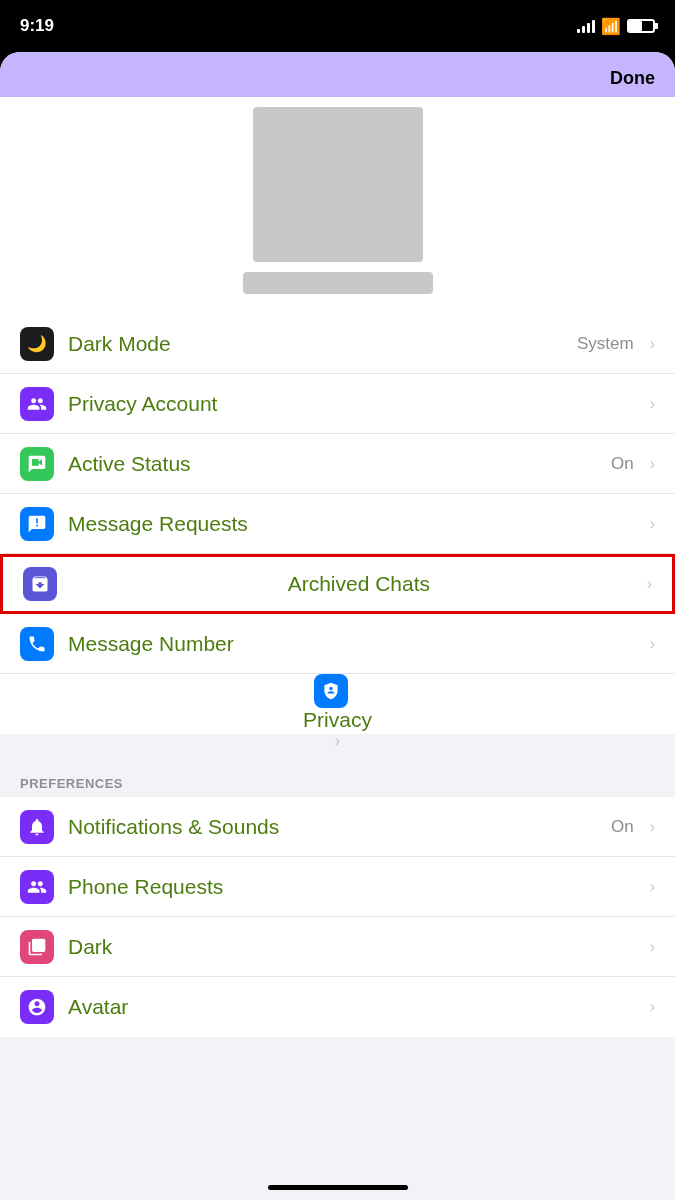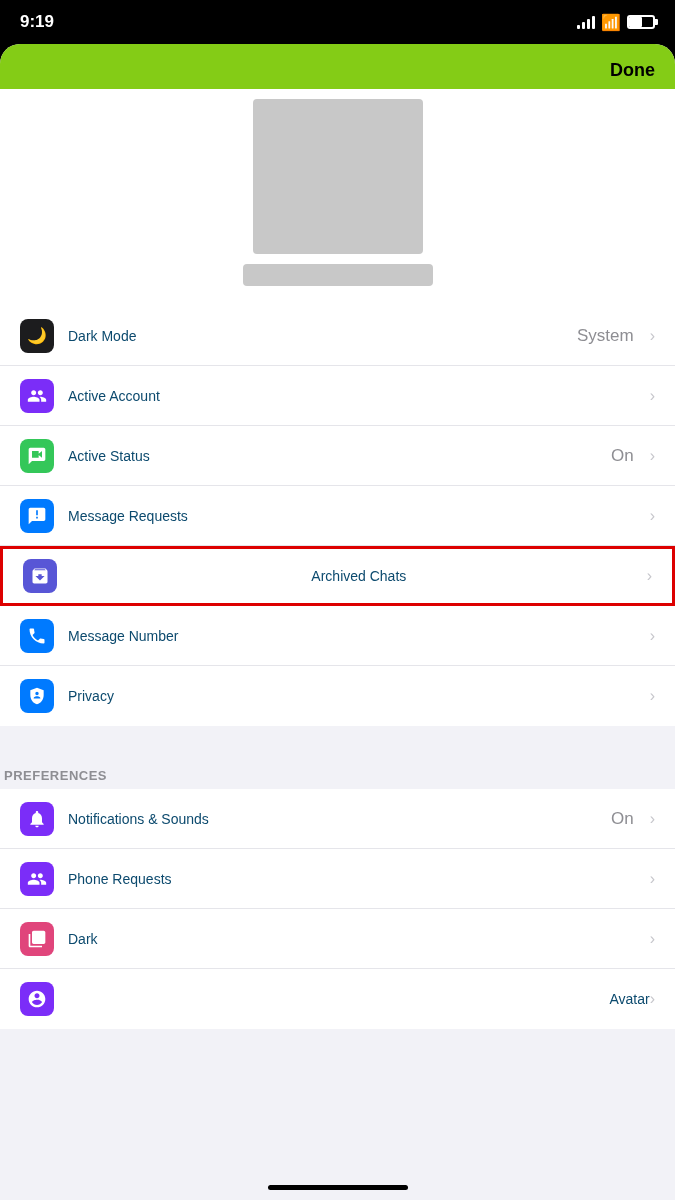--- a/index.html
+++ b/index.html
@@ -8,21 +8,21 @@
       width: 675px;
       height: 1200px;
       background: #000;
       font-family: -apple-system, BlinkMacSystemFont, 'Helvetica Neue', Arial, sans-serif;
       overflow: hidden;
     }
 
     .status-bar {
       background: #000;
       color: #fff;
-      height: 44px;
+      height: 52px;
       display: flex;
       align-items: center;
       justify-content: space-between;
       padding: 0 20px;
     }
 
     .status-time {
       font-size: 17px;
       font-weight: 600;
     }
@@ -75,21 +75,21 @@
     }
 
     .main-content {
       background: #f2f2f7;
       height: calc(1200px - 44px);
       border-radius: 20px 20px 0 0;
       overflow: hidden;
     }
 
     .header {
-      background: #84cc16;
+      background: #c4b5fd;
       display: flex;
       justify-content: flex-end;
       padding: 16px 20px 8px;
     }
 
     .done-button {
       color: #000;
       font-size: 18px;
       font-weight: 600;
       background: none;
@@ -147,37 +147,37 @@
       display: flex;
       align-items: center;
       justify-content: center;
       margin-right: 14px;
       flex-shrink: 0;
       font-size: 18px;
     }
 
     .item-label {
       flex: 1;
-      font-size: 14px;
-      color: #0c4a6e;
+      font-size: 21px;
+      color: #4d7c0f;
     }
 
     .item-value {
       font-size: 17px;
       color: #8e8e93;
       margin-right: 16px;
     }
 
     .chevron {
       color: #c7c7cc;
       font-size: 16px;
     }
 
     .section-header {
-      padding: 14px 4px 6px;
+      padding: 14px 20px 6px;
       font-size: 13px;
       font-weight: 600;
       color: #8e8e93;
       letter-spacing: 0.5px;
       text-transform: uppercase;
     }
 
     .group-block {
       background: #fff;
       margin: 0;
@@ -249,21 +249,21 @@
         <span class="item-value">System</span>
         <span class="chevron">›</span>
       </div>
 
       <div class="settings-item">
         <div class="item-icon icon-purple" style="background:#7b2df8;">
           <svg width="20" height="20" viewBox="0 0 24 24" fill="white">
             <path d="M16 11c1.66 0 2.99-1.34 2.99-3S17.66 5 16 5c-1.66 0-3 1.34-3 3s1.34 3 3 3zm-8 0c1.66 0 2.99-1.34 2.99-3S9.66 5 8 5C6.34 5 5 6.34 5 8s1.34 3 3 3zm0 2c-2.33 0-7 1.17-7 3.5V19h14v-2.5c0-2.33-4.67-3.5-7-3.5zm8 0c-.29 0-.62.02-.97.05 1.16.84 1.97 1.97 1.97 3.45V19h6v-2.5c0-2.33-4.67-3.5-7-3.5z"></path>
           </svg>
         </div>
-        <span class="item-label">Active Account</span>
+        <span class="item-label">Privacy Account</span>
         <span class="chevron">›</span>
       </div>
 
       <div class="settings-item">
         <div class="item-icon" style="background:#34c759;">
           <svg width="20" height="20" viewBox="0 0 24 24" fill="white">
             <path d="M20 2H4c-1.1 0-2 .9-2 2v18l4-4h14c1.1 0 2-.9 2-2V4c0-1.1-.9-2-2-2zm-2 12l-4-3.2V14H6V6h8v3.2L18 6v8z"></path>
           </svg>
         </div>
         <span class="item-label">Active Status</span>
@@ -294,21 +294,21 @@
       <div class="settings-item">
         <div class="item-icon" style="background:#007aff;">
           <svg width="20" height="20" viewBox="0 0 24 24" fill="white">
             <path d="M6.62 10.79c1.44 2.83 3.76 5.15 6.59 6.59l2.2-2.2c.27-.27.67-.36 1.02-.24 1.12.37 2.33.57 3.57.57.55 0 1 .45 1 1V20c0 .55-.45 1-1 1-9.39 0-17-7.61-17-17 0-.55.45-1 1-1h3.5c.55 0 1 .45 1 1 0 1.25.2 2.45.57 3.57.11.35.03.74-.25 1.02l-2.2 2.2z"></path>
           </svg>
         </div>
         <span class="item-label">Message Number</span>
         <span class="chevron">›</span>
       </div>
 
-      <div class="settings-item" style="border-bottom:none;">
+      <div class="settings-item" style="border-bottom:none;flex-direction:column;">
         <div class="item-icon" style="background:#007aff;">
           <svg width="20" height="20" viewBox="0 0 24 24" fill="white">
             <path d="M12 2L4 5v6.09c0 5.05 3.41 9.76 8 10.91 4.59-1.15 8-5.86 8-10.91V5l-8-3zm0 5c1.1 0 2 .9 2 2s-.9 2-2 2-2-.9-2-2 .9-2 2-2zm4 8H8v-.57c0-1.34 2.68-2 4-2s4 .67 4 2V15z"></path>
           </svg>
         </div>
         <span class="item-label">Privacy</span>
         <span class="chevron">›</span>
       </div>
     </div>
 
@@ -342,21 +342,21 @@
       <div class="settings-item">
         <div class="item-icon" style="background:#e0457b;">
           <svg width="20" height="20" viewBox="0 0 24 24" fill="white">
             <path d="M4 6H2v14c0 1.1.9 2 2 2h14v-2H4V6zm16-4H8c-1.1 0-2 .9-2 2v12c0 1.1.9 2 2 2h12c1.1 0 2-.9 2-2V4c0-1.1-.9-2-2-2zm-2 8.5l-5 3.17V10.5h-1v5.5h1v-1.33l5 3.17v-7.84z"></path>
           </svg>
         </div>
         <span class="item-label">Dark</span>
         <span class="chevron">›</span>
       </div>
 
-      <div class="settings-item" style="border-bottom:none;text-align:right;">
+      <div class="settings-item" style="border-bottom:none;">
         <div class="item-icon" style="background:#7b2df8;">
           <svg width="20" height="20" viewBox="0 0 24 24" fill="white">
             <path d="M12 2C6.48 2 2 6.48 2 12s4.48 10 10 10 10-4.48 10-10S17.52 2 12 2zm0 3c1.66 0 3 1.34 3 3s-1.34 3-3 3-3-1.34-3-3 1.34-3 3-3zm0 14.2c-2.5 0-4.71-1.28-6-3.22.03-1.99 4-3.08 6-3.08 1.99 0 5.97 1.09 6 3.08-1.29 1.94-3.5 3.22-6 3.22z"></path>
           </svg>
         </div>
         <span class="item-label">Avatar</span>
         <span class="chevron">›</span>
       </div>
     </div>
   </div>

